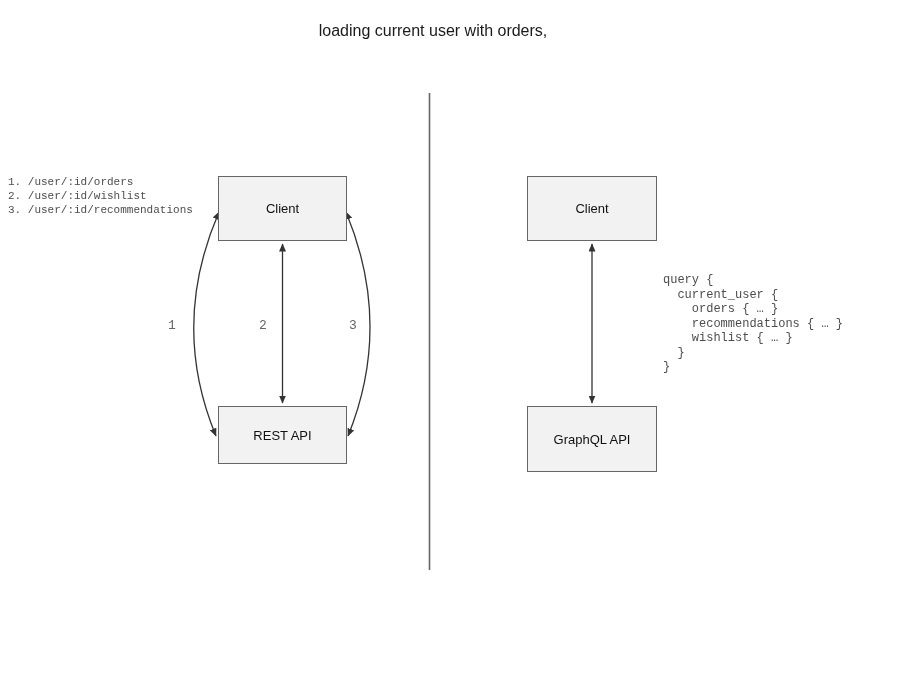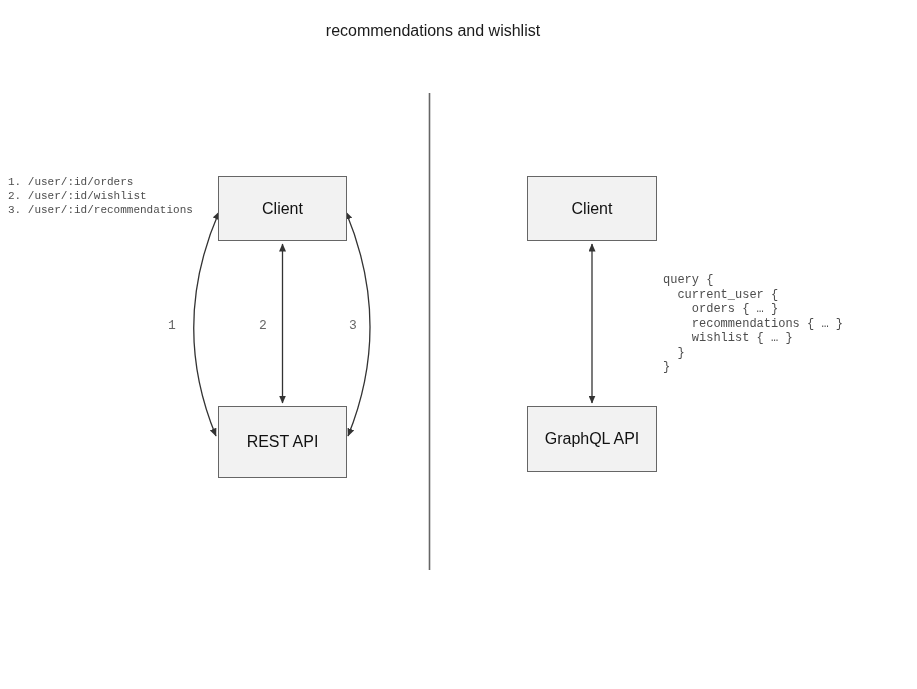--- a/index.html
+++ b/index.html
@@ -22,25 +22,25 @@
     position: absolute; left: 0; top: 0;
     width: 917px; height: 689px;
     pointer-events: none;
   }
 
   .node-box {
     position: absolute;
     background: #f2f2f2;
     border: 1px solid #666666;
     display: flex; align-items: center; justify-content: center;
-    font-size: 16px; color: #111111;
+    font-size: 13px; color: #111111;
     box-sizing: border-box;
   }
   #box-client-left  { left: 218px; top: 176px; width: 129px; height: 65px; }
-  #box-rest-api     { left: 218px; top: 406px; width: 129px; height: 72px; }
+  #box-rest-api     { left: 218px; top: 406px; width: 129px; height: 58px; }
   #box-client-right { left: 527px; top: 176px; width: 130px; height: 65px; }
   #box-graphql-api  { left: 527px; top: 406px; width: 130px; height: 66px; justify-content: center; }
 
   .mono {
     font-family: "Liberation Mono", "DejaVu Sans Mono", monospace;
     color: #4d4d4d;
   }
 
   #endpoint-list {
     left: 8px; top: 175px;
@@ -61,21 +61,21 @@
   #query-code {
     left: 663px; top: 273px;
     font-size: 12px; line-height: 14.5px;
     margin: 0; white-space: pre;
   }
 </style>
 </head>
 <body>
 
 <div id="title" class="abs">
-  <div>recommendations and wishlist</div>
+  <div>loading current user with orders,</div>
 </div>
 
 <svg class="overlay" viewBox="0 0 917 689" xmlns="http://www.w3.org/2000/svg">
   <defs>
     <marker id="ah-end" markerWidth="9" markerHeight="7" refX="7.5" refY="3.5" orient="auto" markerUnits="userSpaceOnUse">
       <path d="M0,0 L8,3.5 L0,7 Z" fill="#333333"></path>
     </marker>
     <marker id="ah-start" markerWidth="9" markerHeight="7" refX="7.5" refY="3.5" orient="auto-start-reverse" markerUnits="userSpaceOnUse">
       <path d="M0,0 L8,3.5 L0,7 Z" fill="#333333"></path>
     </marker>

